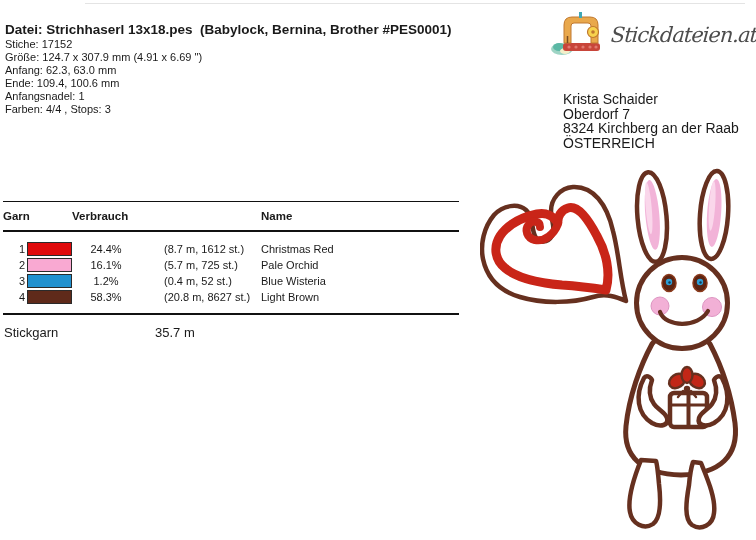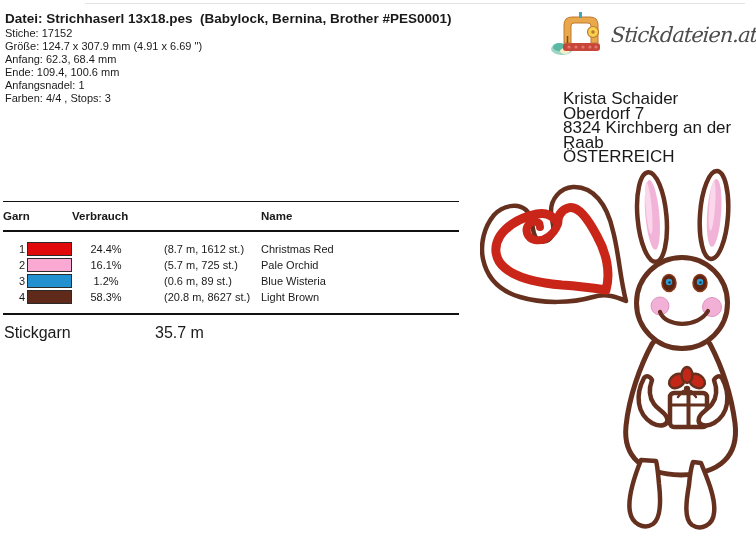--- a/index.html
+++ b/index.html
@@ -5,70 +5,70 @@
   html,body{margin:0;padding:0;}
   body{
     width:756px;height:540px;position:relative;background:#ffffff;
     font-family:"Liberation Sans",sans-serif;color:#1a1a1a;overflow:hidden;
   }
   .abs{position:absolute;}
   
   .scan-line{top:3px;left:85px;width:660px;height:1px;background:#e4e4e4;}
 
   
-  .file-info{top:10px;left:5px;}
+  .file-info{top:21px;left:5px;}
   .file-title{font-size:13.5px;font-weight:bold;line-height:17px;white-space:pre;}
   .file-line{font-size:11px;line-height:13px;white-space:pre;}
 
   
   .logo{top:10px;left:549px;width:205px;height:50px;display:flex;align-items:center;}
   .logo-icon{width:58px;height:46px;flex:0 0 auto;}
   .logo-text{
     font-family:"DejaVu Serif",serif;font-style:italic;font-size:21px;
     color:#4d4d4d;letter-spacing:-1px;margin-left:4px;white-space:nowrap;
     transform:skewX(-4deg);
   }
 
   
-  .address{top:92px;left:563px;font-size:17px;line-height:14.6px;}
+  .address{top:92px;left:563px;font-size:14px;line-height:14.6px;}
 
   
   .thread-table{top:201px;left:3px;width:456px;border-top:1.5px solid #111;}
   .thead{display:flex;border-bottom:2.5px solid #111;padding:7px 0 7px 0;
          font-size:11.5px;font-weight:bold;line-height:14px;}
   .h-garn{width:69px;text-align:left;}
   .h-verb{width:168px;text-align:left;}
   .h-name{flex:1;padding-left:21px;}
   .tbody{padding:9px 0 8px 0;border-bottom:2.5px solid #111;}
   .trow{display:grid;grid-template-columns:22px 47px 68px 100px auto;
         height:16px;align-items:center;font-size:11px;}
   .c-num{text-align:right;}
   .c-sw{display:flex;align-items:center;}
   .swatch{display:block;width:43px;height:12px;border:1px solid #2a2a2a;margin-left:2px;}
   .c-pct{text-align:center;}
   .c-det{padding-left:4px;white-space:pre;margin-left:20px;}
   .c-name{padding-left:21px;}
   .totals{margin-top:9px;}
   .total-row{display:grid;grid-template-columns:152px auto;height:16px;
-             align-items:center;font-size:16px;}
+             align-items:center;font-size:13px;}
   .t-label{padding-left:1px;}
 
   
   .design-area{top:160px;left:480px;width:276px;height:380px;}
 </style>
 </head>
 <body>
 
 <div class="abs scan-line"></div>
 
 <div class="abs file-info">
   <div class="file-title">Datei: Strichhaserl 13x18.pes  (Babylock, Bernina, Brother #PES0001)</div>
   <div class="file-line">Stiche: 17152</div>
   <div class="file-line">Größe: 124.7 x 307.9 mm (4.91 x 6.69 ")</div>
-  <div class="file-line">Anfang: 62.3, 68.4 mm</div>
+  <div class="file-line">Anfang: 62.3, 63.0 mm</div>
   <div class="file-line">Ende: 109.4, 100.6 mm</div>
   <div class="file-line">Anfangsnadel: 1</div>
   <div class="file-line">Farben: 4/4 , Stops: 3</div>
 </div>
 
 <div class="abs logo">
   <svg class="logo-icon" viewBox="0 0 58 46">
     <ellipse cx="13" cy="37" rx="11" ry="6" fill="#9ed4c4"></ellipse>
     <ellipse cx="10" cy="35" rx="6" ry="4" fill="#5bb8a5"></ellipse>
     <ellipse cx="16" cy="39" rx="5" ry="3" fill="#f4efc9"></ellipse>
@@ -118,21 +118,21 @@
       <span class="c-pct">16.1%</span>
       <span class="c-det">(5.7 m, 725 st.)</span>
       <span class="c-name">Pale Orchid</span>
     </div>
     <div class="trow">
       <span class="c-num">3</span>
       <span class="c-sw">
           <span class="swatch" style="background-color: rgb(33, 145, 207);"></span>
         </span>
       <span class="c-pct">1.2%</span>
-      <span class="c-det">(0.6 m, 89 st.)</span>
+      <span class="c-det">(0.4 m, 52 st.)</span>
       <span class="c-name">Blue Wisteria</span>
     </div>
     <div class="trow">
       <span class="c-num">4</span>
       <span class="c-sw">
           <span class="swatch" style="background-color: rgb(95, 42, 26);"></span>
         </span>
       <span class="c-pct">58.3%</span>
       <span class="c-det">(20.8 m, 8627 st.)</span>
       <span class="c-name">Light Brown</span>

